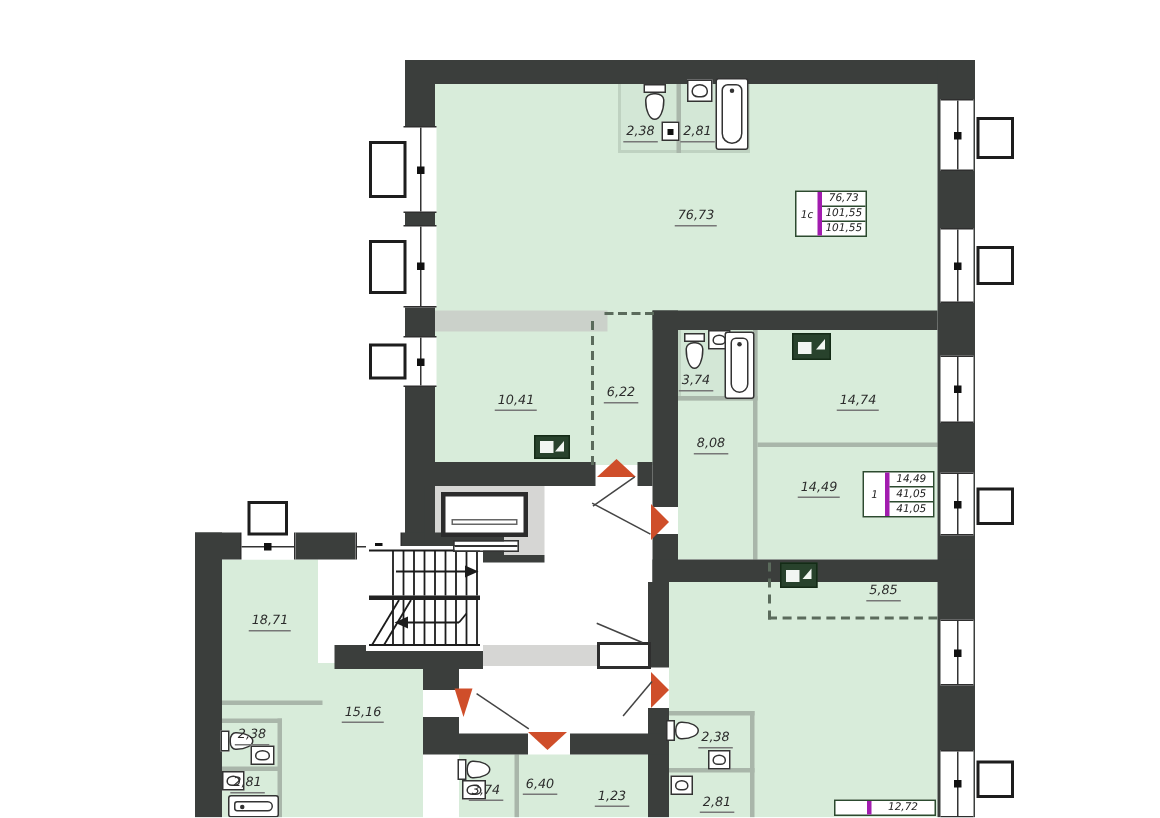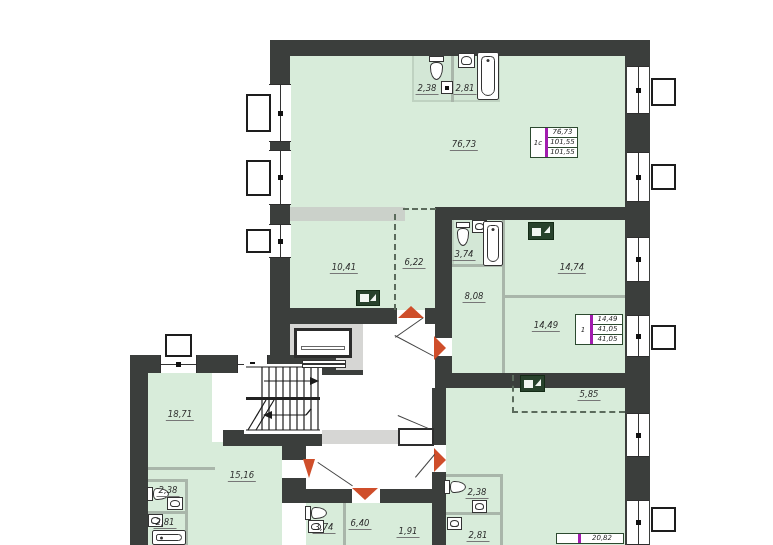--- a/index.html
+++ b/index.html
@@ -248,21 +248,21 @@
   <div class="rlabel" style="left:551px;top:263px;margin-left:21px;">14,74</div>
   <div class="rlabel" style="left:474px;top:292px;">8,08</div>
   <div class="rlabel" style="left:546px;top:321px;">14,49</div>
   <div class="rlabel" style="left:589px;top:390px;">5,85</div>
   <div class="rlabel" style="left:180px;top:410px;">18,71</div>
   <div class="rlabel" style="left:242px;top:471px;">15,16</div>
   <div class="rlabel" style="left:168px;top:486px;">2,38</div>
   <div class="rlabel" style="left:165px;top:518px;">2,81</div>
   <div class="rlabel" style="left:324px;top:523px;">3,74</div>
   <div class="rlabel" style="left:360px;top:519px;">6,40</div>
-  <div class="rlabel" style="left:408px;top:527px;">1,91</div>
+  <div class="rlabel" style="left:408px;top:527px;">1,23</div>
   <div class="rlabel" style="left:477px;top:488px;">2,38</div>
   <div class="rlabel" style="left:478px;top:531px;">2,81</div>
 
   <div class="ibox" style="left:530px;top:127px;width:46px;">
     <div class="tcell">1c</div>
     <div class="rows">
       <div>76,73</div>
       <div>101,55</div>
       <div>101,55</div>
     </div>
@@ -271,17 +271,17 @@
     <div class="tcell">1</div>
     <div class="rows">
       <div>14,49</div>
       <div>41,05</div>
       <div>41,05</div>
     </div>
   </div>
   <div class="ibox" style="left:556px;top:533px;width:66px;">
     <div class="tcell" style="width:21px;"></div>
     <div class="rows">
-      <div>20,82</div>
+      <div>12,72</div>
     </div>
   </div>
 
 </div>
 
 </body></html>

